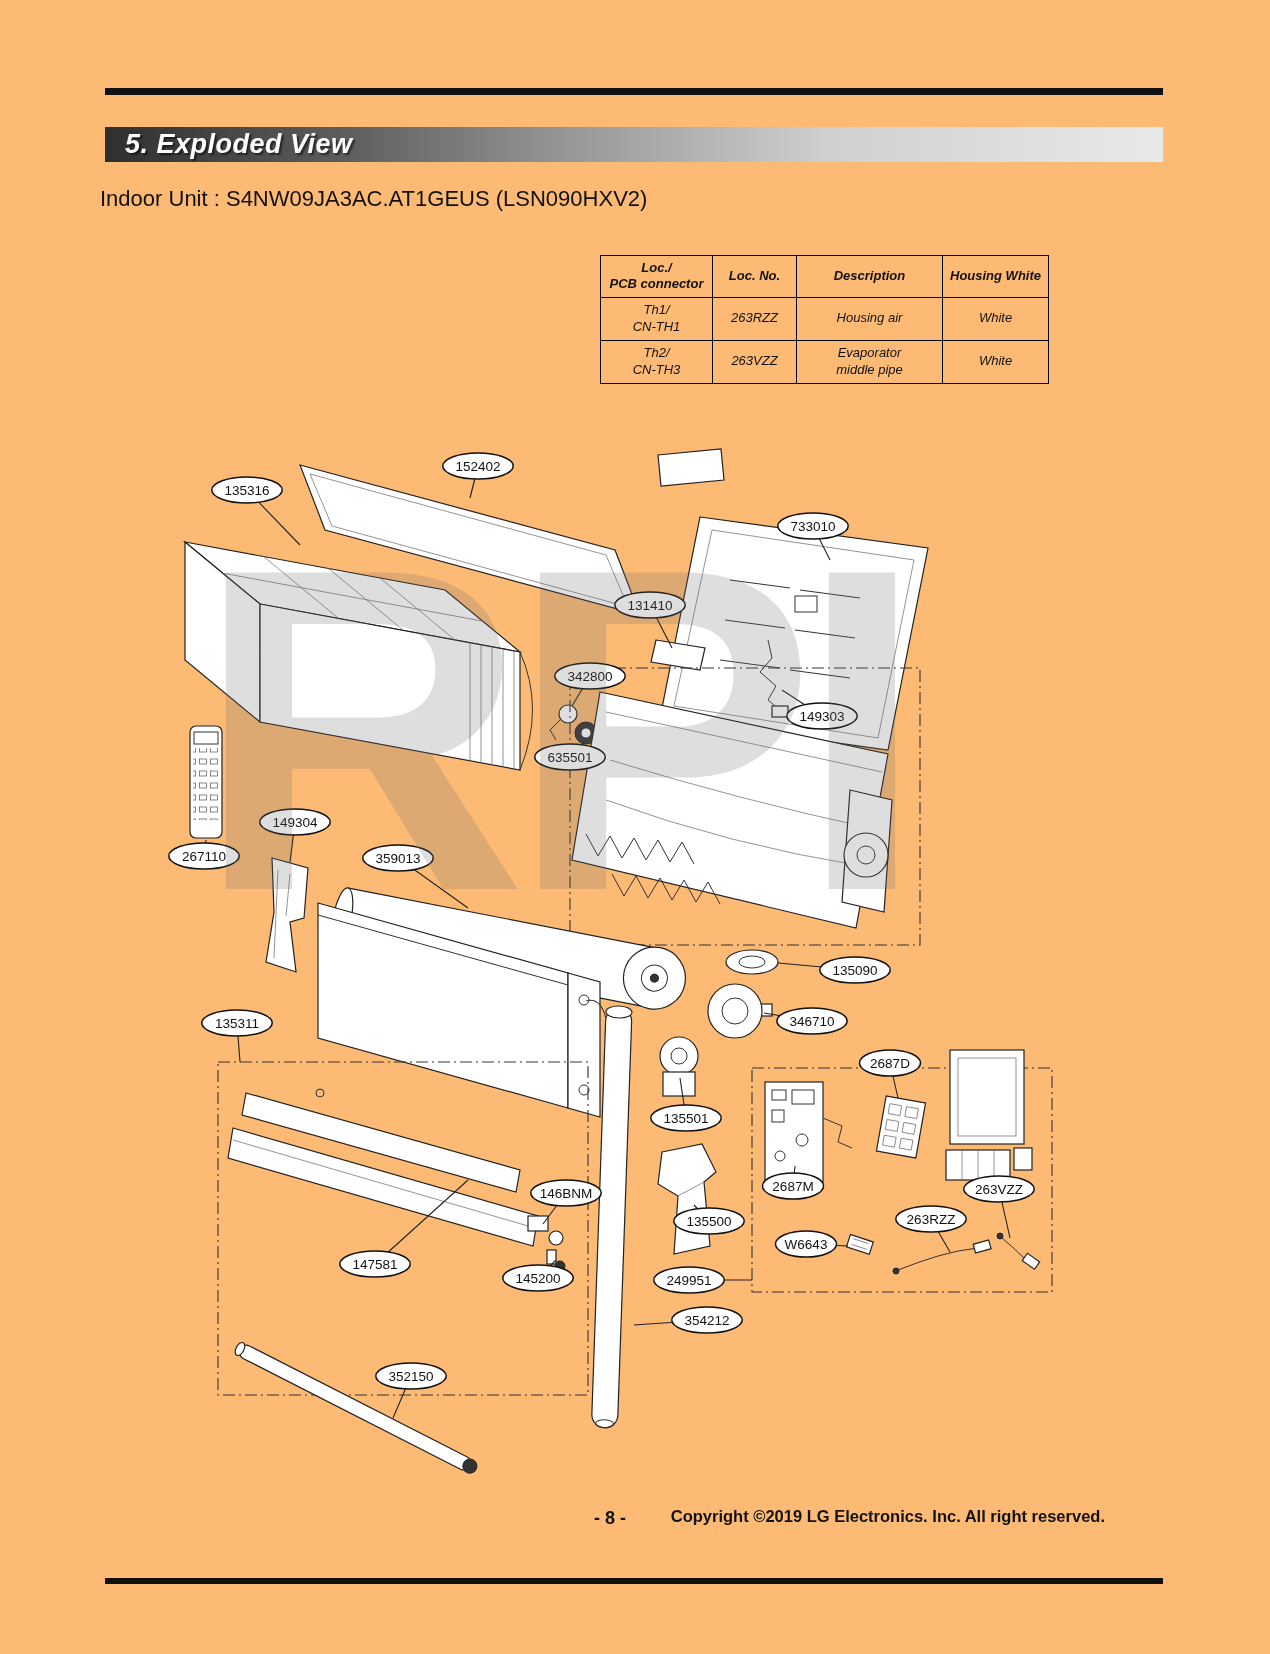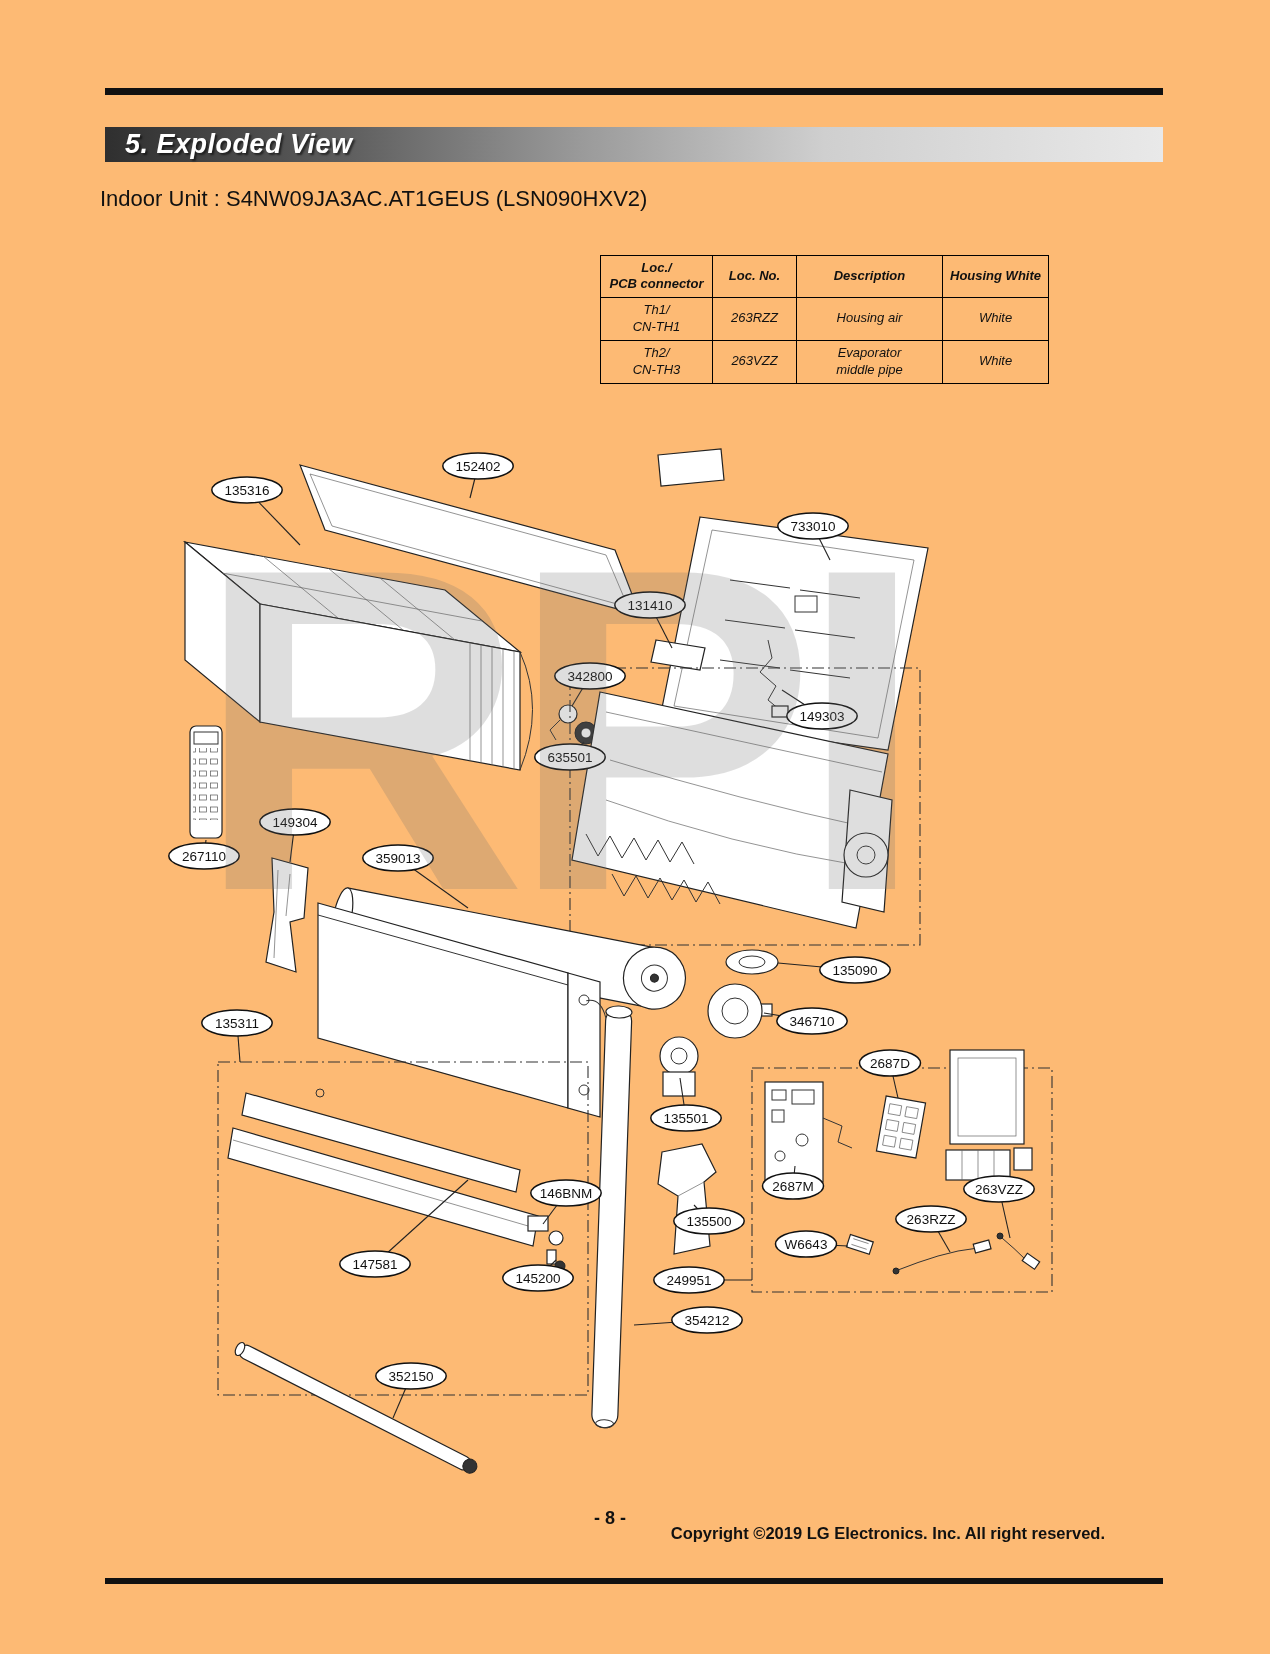--- a/index.html
+++ b/index.html
@@ -21,21 +21,21 @@
   .conn-table td{height:34px;}
   .conn-table col.c1{width:112px}.conn-table col.c2{width:84px}
   .conn-table col.c3{width:146px}.conn-table col.c4{width:106px}
   .diagram-svg{position:absolute;left:0;top:0;z-index:2;}
   .watermark{position:absolute;left:195px;top:500px;z-index:3;font-size:460px;line-height:1;
              font-weight:bold;color:#6e6e6e;opacity:.22;letter-spacing:-18px;
              pointer-events:none;user-select:none;}
   .footer-page-number{position:absolute;left:560px;top:1508px;width:100px;text-align:center;
              font-size:18px;font-weight:bold;}
   .footer-copyright{position:absolute;right:165px;top:1504px;text-align:left;font-size:16.5px;
-             font-weight:bold;line-height:1.5;margin-top:17px;}
+             font-weight:bold;line-height:1.5;}
   
   .part{fill:#fff;stroke:#222;stroke-width:1.2;}
   .partdark{fill:#333;stroke:#222;stroke-width:1;}
   .thin{fill:none;stroke:#666;stroke-width:.7;}
   .med{fill:none;stroke:#333;stroke-width:1;}
   .boundary{fill:none;stroke:#333;stroke-width:1.1;stroke-dasharray:12 4 2 4;}
   #callout-lines line{stroke:#222;stroke-width:1.1;}
   #callout-bubbles ellipse{fill:#fff;stroke:#111;stroke-width:1.5;}
   #callout-bubbles text{font-family:"Liberation Sans",sans-serif;font-size:13.5px;fill:#111;text-anchor:middle;}
 </style>

